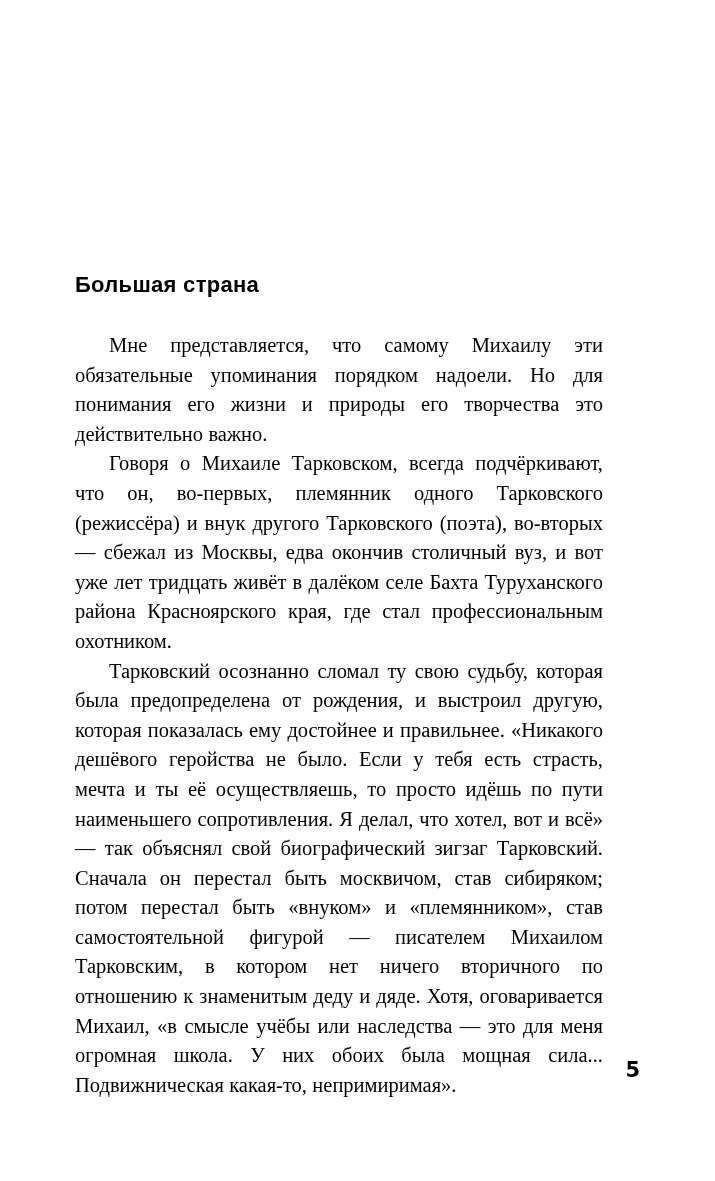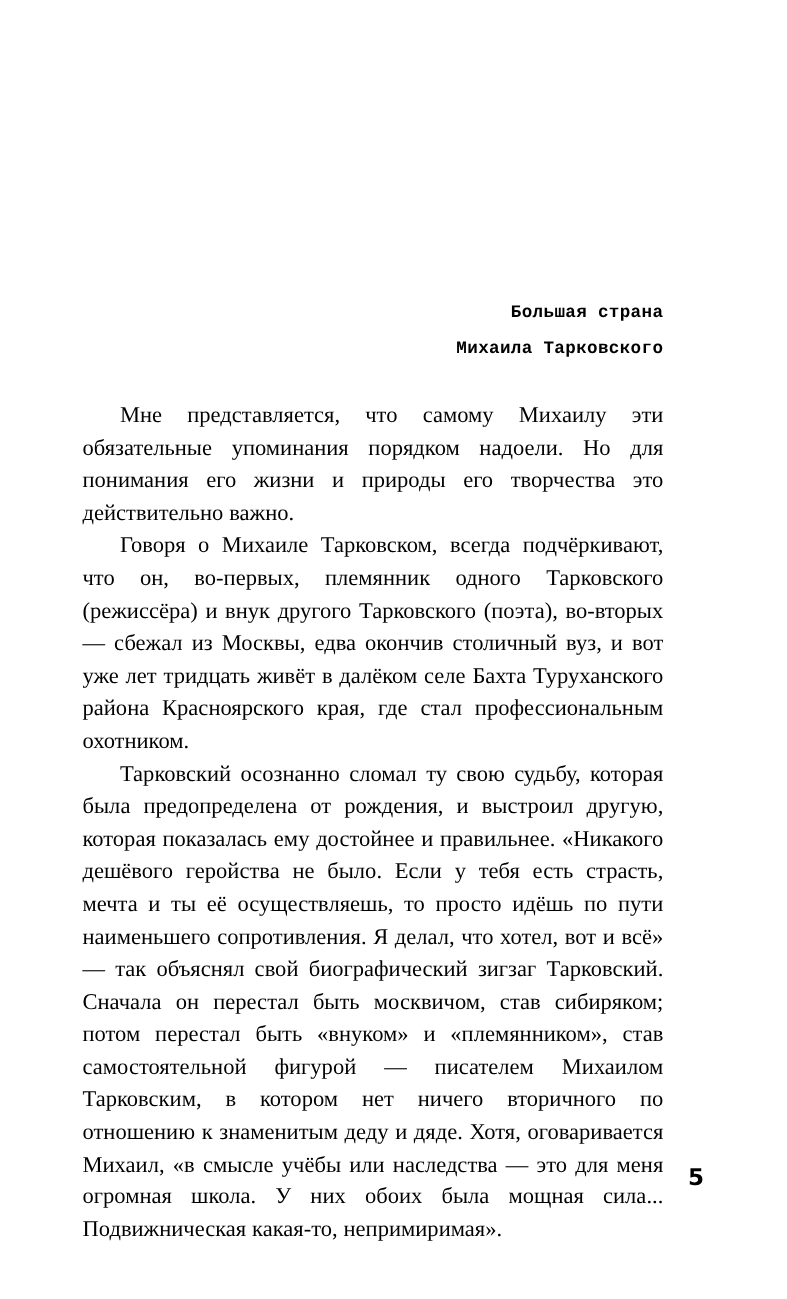--- a/index.html
+++ b/index.html
@@ -16,24 +16,24 @@
     font-family: "Liberation Serif", serif;
     color: #000000;
   }
   .content {
     position: absolute;
     left: 75px;
     top: 268px;
     width: 528px;
   }
   .title {
-    text-align: right;
-    font-family: Liberation Mono, monospace;
+    text-align: left;
+    font-family: Liberation Sans, sans-serif;
     font-weight: bold;
-    font-size: 16px;
+    font-size: 22px;
     line-height: 33px;
     letter-spacing: 0.3px;
     margin: 0 0 30px 0;
     color: #000;
   }
   .title .line {
     display: block;
     white-space: nowrap;
   }
   p.para {
@@ -56,21 +56,20 @@
   }
 </style>
 </head>
 <body>
 
 <div class="page">
 
   <div class="content">
       <h1 class="title" style="position: static;">
     <span class="line">Большая страна</span>
-    <span class="line">Михаила Тарковского</span>
   </h1>
 
     <p class="para">Мне представляется, что самому Михаилу эти обязательные упоминания порядком надоели. Но для понимания его жизни и природы его творчества это действительно важно.</p>
     <p class="para">Говоря о Михаиле Тарковском, всегда подчёркивают, что он, во-первых, племянник одного Тарковского (режиссёра) и внук другого Тарковского (поэта), во-вторых — сбежал из Москвы, едва окончив столичный вуз, и вот уже лет тридцать живёт в далёком селе Бахта Туруханского района Красноярского края, где стал профессиональным охотником.</p>
     <p class="para">Тарковский осознанно сломал ту свою судьбу, которая была предопределена от рождения, и выстроил другую, которая показалась ему достойнее и правильнее. «Никакого дешёвого геройства не было. Если у тебя есть страсть, мечта и ты её осуществляешь, то просто идёшь по пути наименьшего сопротивления. Я делал, что хотел, вот и всё» — так объяснял свой биографический зигзаг Тарковский. Сначала он перестал быть москвичом, став сибиряком; потом перестал быть «внуком» и «племянником», став самостоятельной фигурой — писателем Михаилом Тарковским, в котором нет ничего вторичного по отношению к знаменитым деду и дяде. Хотя, оговаривается Михаил, «в смысле учёбы или наследства — это для меня огромная школа. У них обоих была мощная сила... Подвижническая какая-то, непримиримая».</p>
   </div>
 
   <div class="pagenum">5</div>
 
 </div>

